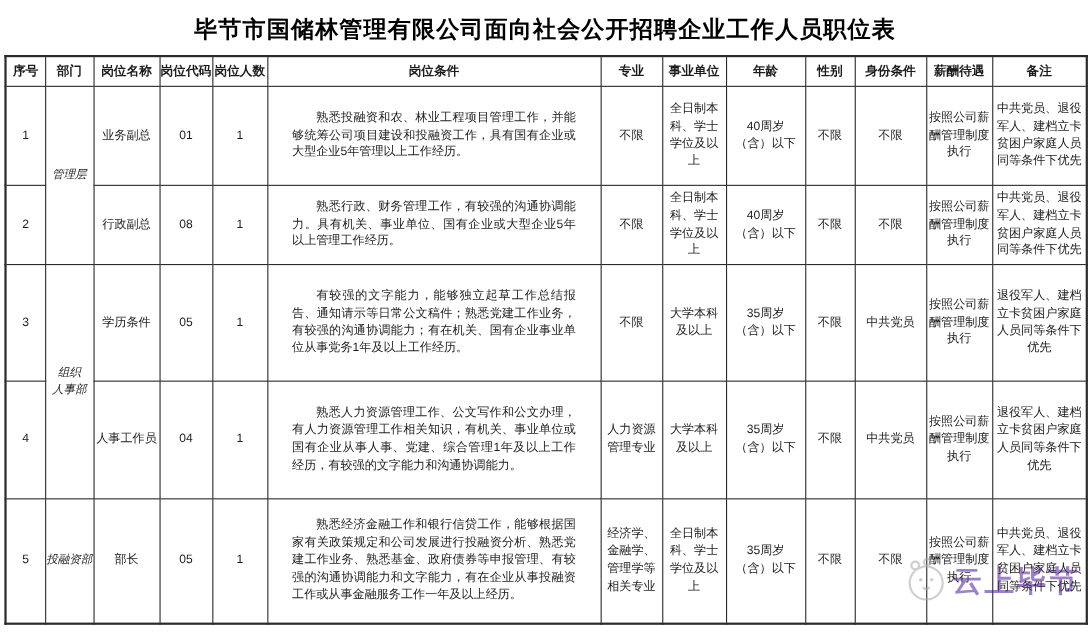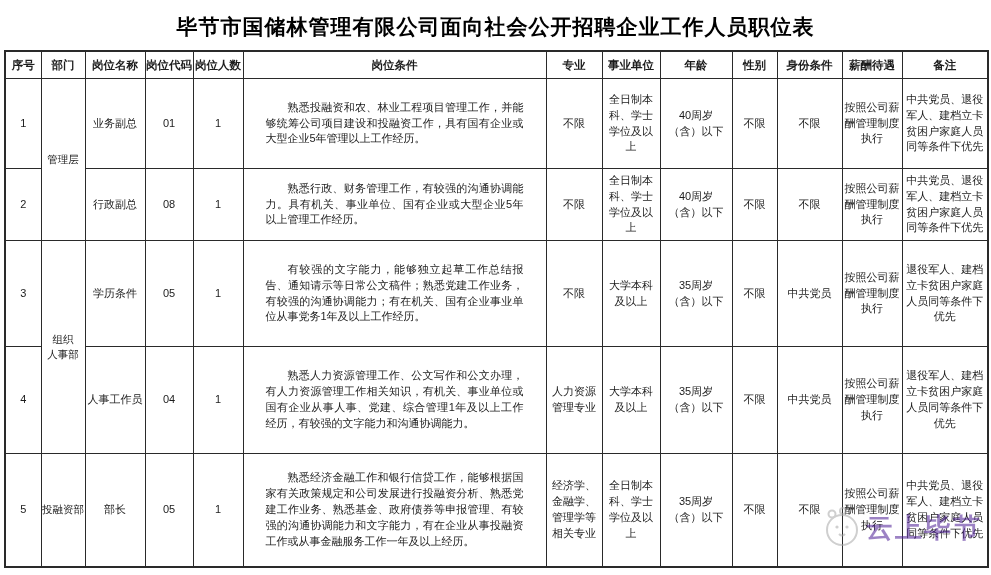--- a/index.html
+++ b/index.html
@@ -14,21 +14,21 @@
   table.jobs {
     border-collapse:collapse; table-layout:fixed; width:983px;
     margin:9px 0 0 4px; border:2px solid #2a2a2a;
   }
   th, td {
     border:1px solid #2a2a2a; text-align:center; vertical-align:middle;
     font-size:11px; line-height:1.45; padding:2px 2px; word-break:break-all;
     overflow:hidden; color:#1c1c1c;
   }
   th { font-size:11.5px; font-weight:bold; padding:1px 0; height:24px; }
-  td.dept { font-size:10.5px; padding:0; white-space:pre-line; }
+  td.dept { font-size:10.5px; padding:0; white-space:pre-line;font-style:italic; }
   td.req  { text-align:justify; text-indent:2em; padding:3px 22px; font-size:11px; }
   tr.r1 { height:90px; }
   tr.r2 { height:72px; }
   tr.r3 { height:106px; }
   tr.r4 { height:107px; }
   tr.r5 { height:113px; }
   .watermark {
     position:absolute; left:822px; top:500px; width:168px; height:56px;
     display:flex; align-items:center; gap:4px; opacity:0.55; pointer-events:none;
   }

